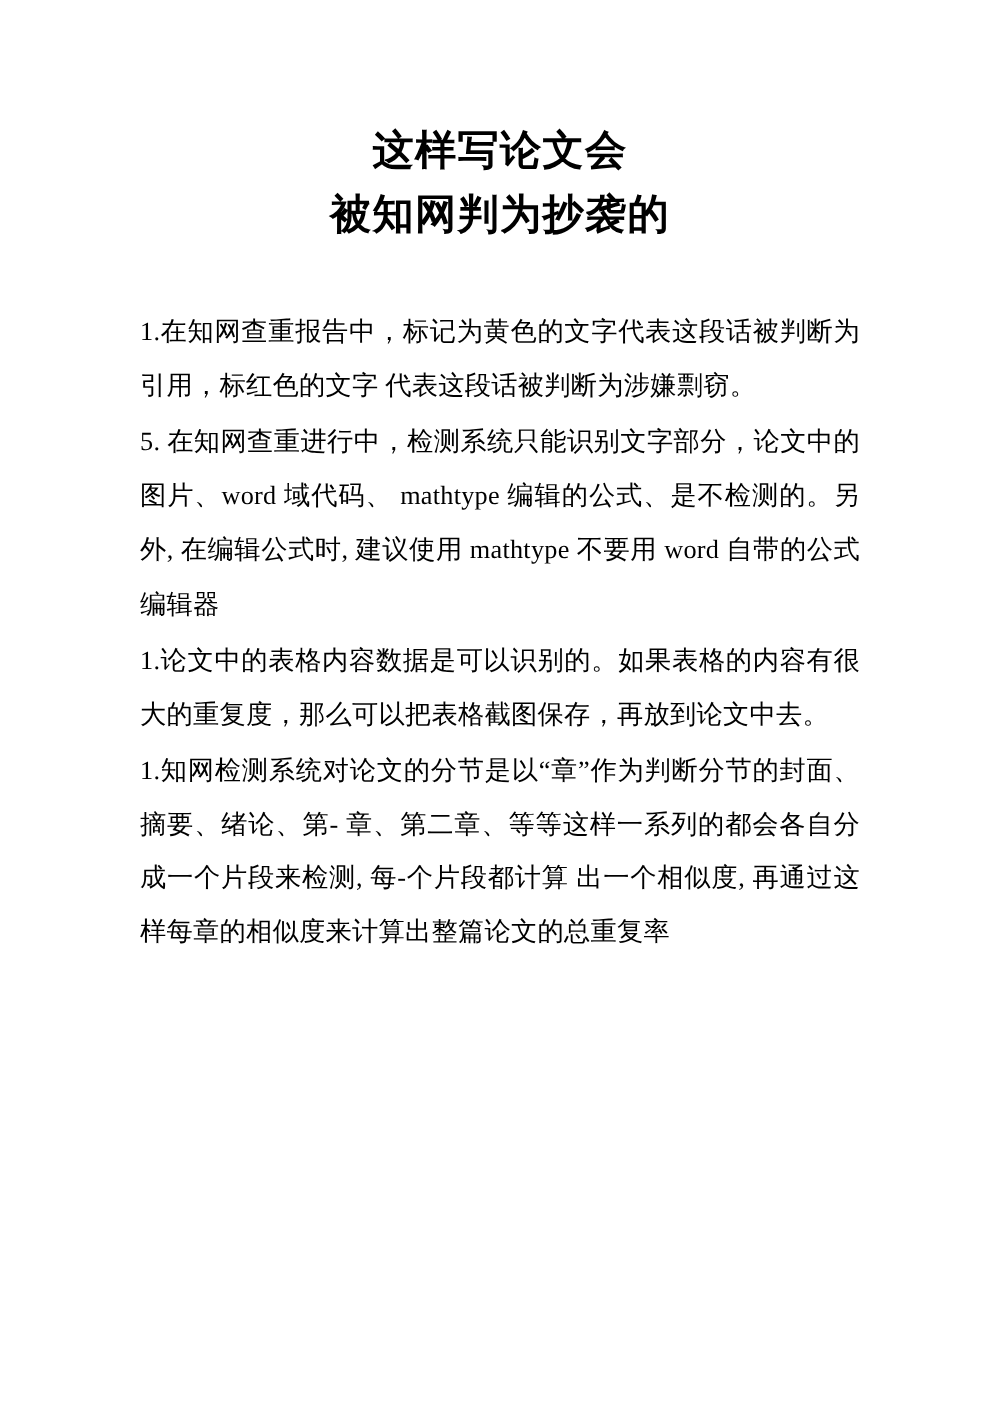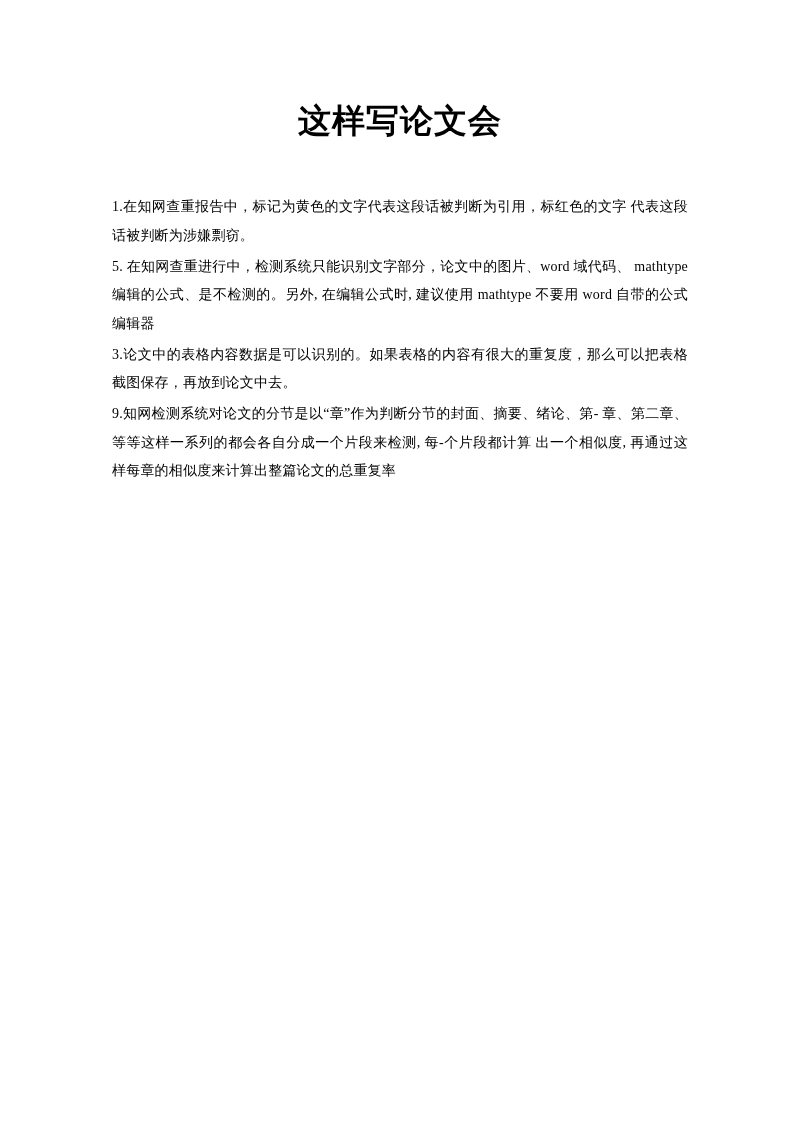--- a/index.html
+++ b/index.html
@@ -29,37 +29,38 @@
     letter-spacing: 1px;
     margin: 0 0 10px 0;
   }
   .doc-title .line {
     display: block;
   }
   .body-block {
     margin-top: 46px;
   }
   .para {
-    font-size: 14px;
+    font-size: 21px;
     line-height: 2.05;
     text-align: justify;
     text-justify: inter-ideograph;
     margin: 0 0 2px 0;
     letter-spacing: 0.2px;
   }
 </style>
 </head>
 <body>
 
 <div class="page">
 
   <h1 class="doc-title">
     <span class="line">这样写论文会</span>
+    <span class="line">被知网判为抄袭的</span>
   </h1>
 
   <div class="body-block">
     <p class="para">1.在知网查重报告中，标记为黄色的文字代表这段话被判断为引用，标红色的文字 代表这段话被判断为涉嫌剽窃。</p>
     <p class="para">5. 在知网查重进行中，检测系统只能识别文字部分，论文中的图片、word 域代码、 mathtype 编辑的公式、是不检测的。另外, 在编辑公式时, 建议使用 mathtype 不要用 word 自带的公式编辑器</p>
-    <p class="para">3.论文中的表格内容数据是可以识别的。如果表格的内容有很大的重复度，那么可以把表格截图保存，再放到论文中去。</p>
-    <p class="para">9.知网检测系统对论文的分节是以“章”作为判断分节的封面、摘要、绪论、第- 章、第二章、等等这样一系列的都会各自分成一个片段来检测, 每-个片段都计算 出一个相似度, 再通过这样每章的相似度来计算出整篇论文的总重复率</p>
+    <p class="para">1.论文中的表格内容数据是可以识别的。如果表格的内容有很大的重复度，那么可以把表格截图保存，再放到论文中去。</p>
+    <p class="para">1.知网检测系统对论文的分节是以“章”作为判断分节的封面、摘要、绪论、第- 章、第二章、等等这样一系列的都会各自分成一个片段来检测, 每-个片段都计算 出一个相似度, 再通过这样每章的相似度来计算出整篇论文的总重复率</p>
   </div>
 
 </div>
 
 </body></html>

